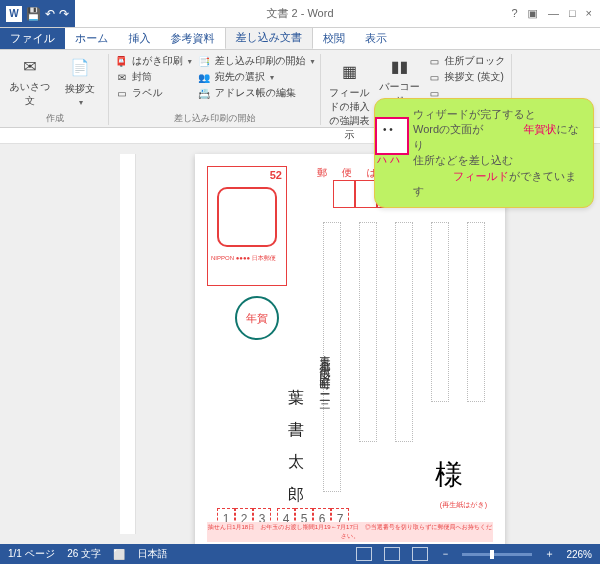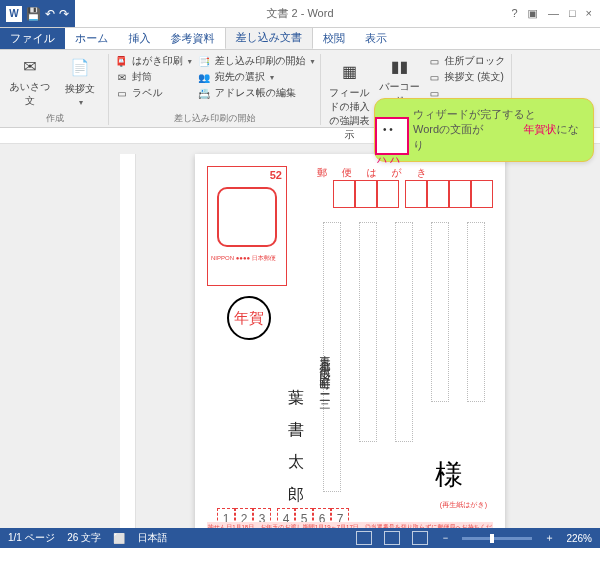--- a/index.html
+++ b/index.html
@@ -39,21 +39,21 @@
 .doc-area { height: 400px; background: #efefef; overflow: hidden; display: flex; justify-content: center; padding: 10px 40px 10px 140px; position: relative; }
 .vruler { position: absolute; left: 120px; top: 10px; width: 16px; height: 380px; background: #fff; border-right: 1px solid #e0e0e0; }
 .page { width: 310px; height: 430px; background: #fff; box-shadow: 0 2px 6px rgba(0,0,0,0.2); position: relative; }
 
 
 .nen { position: absolute; inset: 12px; }
 .stamp-area { position: absolute; top: 0; left: 0; width: 80px; height: 120px; border: 1px solid #e83e3e; overflow: hidden; }
 .stamp-area::before { content: "52"; position: absolute; top: 2px; right: 4px; font-size: 11px; color: #e83e3e; font-weight: bold; }
 .stamp-deco { width: 60px; height: 60px; border: 2px solid #e83e3e; border-radius: 10px; margin: 20px auto 0; position: relative; }
 .stamp-deco::after { content: "NIPPON ●●●● 日本郵便"; position: absolute; bottom: -18px; left: -8px; font-size: 6px; color: #e83e3e; white-space: nowrap; }
-.nenga-mark { position: absolute; top: 130px; left: 20px; width: 44px; height: 44px; border: 2px solid #000000; border-radius: 50%; display: flex; align-items: center; justify-content: center; font-size: 15px; color: #e83e3e; }
+.nenga-mark { position: absolute; top: 130px; left: 28px; width: 44px; height: 44px; border: 2px solid #0f766e; border-radius: 50%; display: flex; align-items: center; justify-content: center; font-size: 11px; color: #e83e3e; }
 .yubin-title { position: absolute; top: 0; left: 110px; font-size: 10px; color: #e83e3e; letter-spacing: 6px; }
 .zip-boxes { position: absolute; top: 14px; right: 0; display: flex; gap: 0; }
 .zip { width: 22px; height: 28px; border: 1.5px solid #e83e3e; }
 .zip:nth-child(3) { margin-right: 6px; }
 
 .addr-fields { position: absolute; top: 56px; right: 8px; display: flex; gap: 18px; }
 .vfield { width: 18px; height: 220px; border: 1px dotted #bbb; }
 .vfield.tall { height: 270px; }
 .vtext { position: absolute; top: 180px; left: 110px; font-size: 11px; writing-mode: vertical-rl; letter-spacing: 3px; color: #333; }
 .vname { position: absolute; top: 210px; left: 78px; font-size: 16px; writing-mode: vertical-rl; letter-spacing: 8px; color: #222; font-family: cursive; }
@@ -66,21 +66,21 @@
 .lot-note { position: absolute; bottom: 30px; left: 0; right: 0; font-size: 6px; color: #e83e3e; text-align: center; background: linear-gradient(#ffe0e0, #ffe0e0); padding: 1px 0; }
 
 
 .callout { position: absolute; top: 48px; right: 6px; width: 220px; background: #bef264; border: 1px solid #e6c84a; border-radius: 11px; padding: 8px 10px 8px 38px; font-size: 11px; color: #555; line-height: 1.4; box-shadow: 0 2px 4px rgba(0,0,0,0.1); z-index: 50; }
 .callout::before { content: ""; position: absolute; left: 0px; top: 18px; width: 30px; height: 34px; background: #fff; border: 2px solid #e06; }
 .callout::after { content: "• •"; position: absolute; left: 8px; top: 24px; font-size: 10px; color: #333; }
 .callout .legs { position: absolute; left: 2px; top: 54px; font-size: 10px; color: #e06; }
 .kw { color: #e06; margin-left: 40px; }
 
 
-.status { position: absolute; bottom: 16px; left: 0; right: 0; height: 20px; background: #2b579a; color: #fff; font-size: 10px; display: flex; align-items: center; padding: 0 8px; gap: 12px; }
+.status { position: absolute; bottom: 0; left: 0; right: 0; height: 20px; background: #2b579a; color: #fff; font-size: 10px; display: flex; align-items: center; padding: 0 8px; gap: 12px; }
 .status .spacer { flex: 1; }
 .status .vbtn { width: 16px; height: 14px; border: 1px solid #fff; opacity: 0.7; }
 .zoom-slider { width: 70px; height: 3px; background: #6a8fc7; position: relative; }
 .zoom-slider::after { content: ""; position: absolute; left: 40%; top: -3px; width: 4px; height: 9px; background: #fff; }
 </style>
 </head>
 <body>
 
 <div class="titlebar">
   <div class="tb-left">
@@ -182,20 +182,22 @@
             <span class="ic">▭</span>
           </div>
       </div>
     </div>
     <div class="rgroup-label">文章入力とフィールドの挿入</div>
   </div>
 
   <div class="callout">
     <div>ウィザードが完了すると</div>
     <div><span>Wordの文面が</span><span class="kw">年賀状</span><span>になり</span></div>
+    <div>住所などを差し込む</div>
+    <div><span class="kw">フィールド</span><span>ができています</span></div>
     <span class="legs">ハ ハ</span>
   </div>
 </div>
 
 <div class="ruler"></div>
 
 <div class="doc-area">
   <div class="vruler"></div>
   <div class="page">
     <div class="nen">

